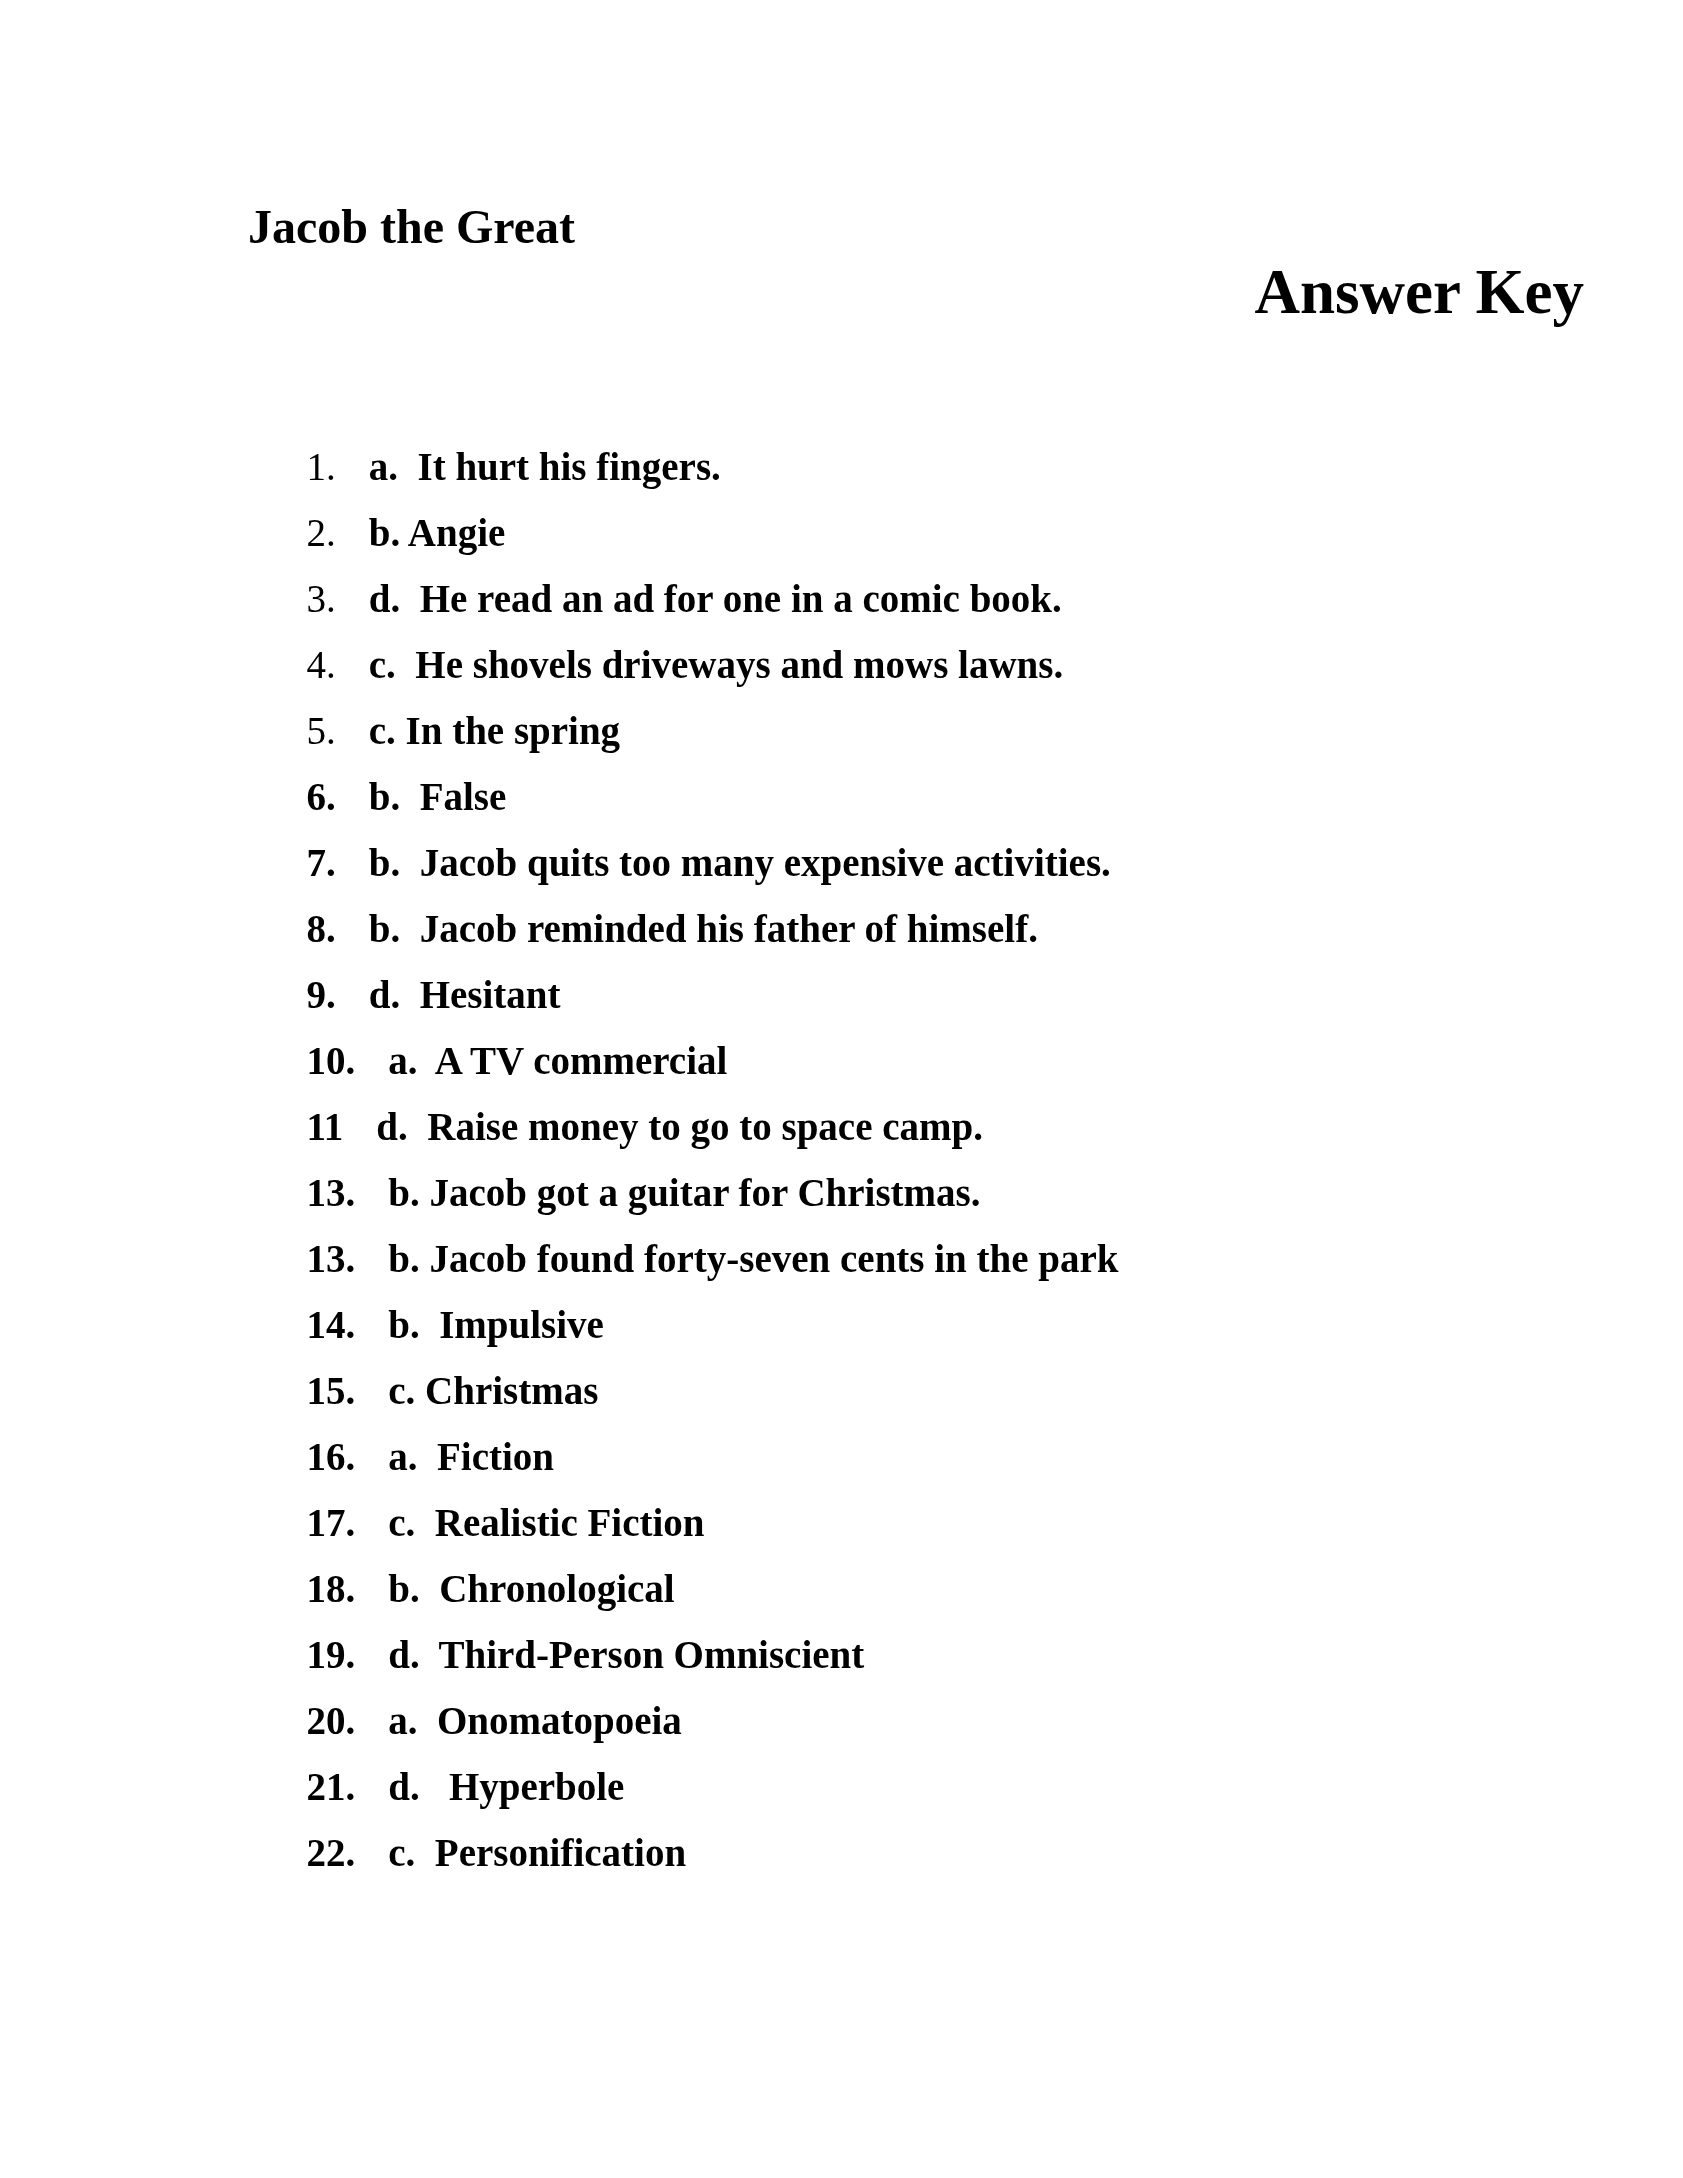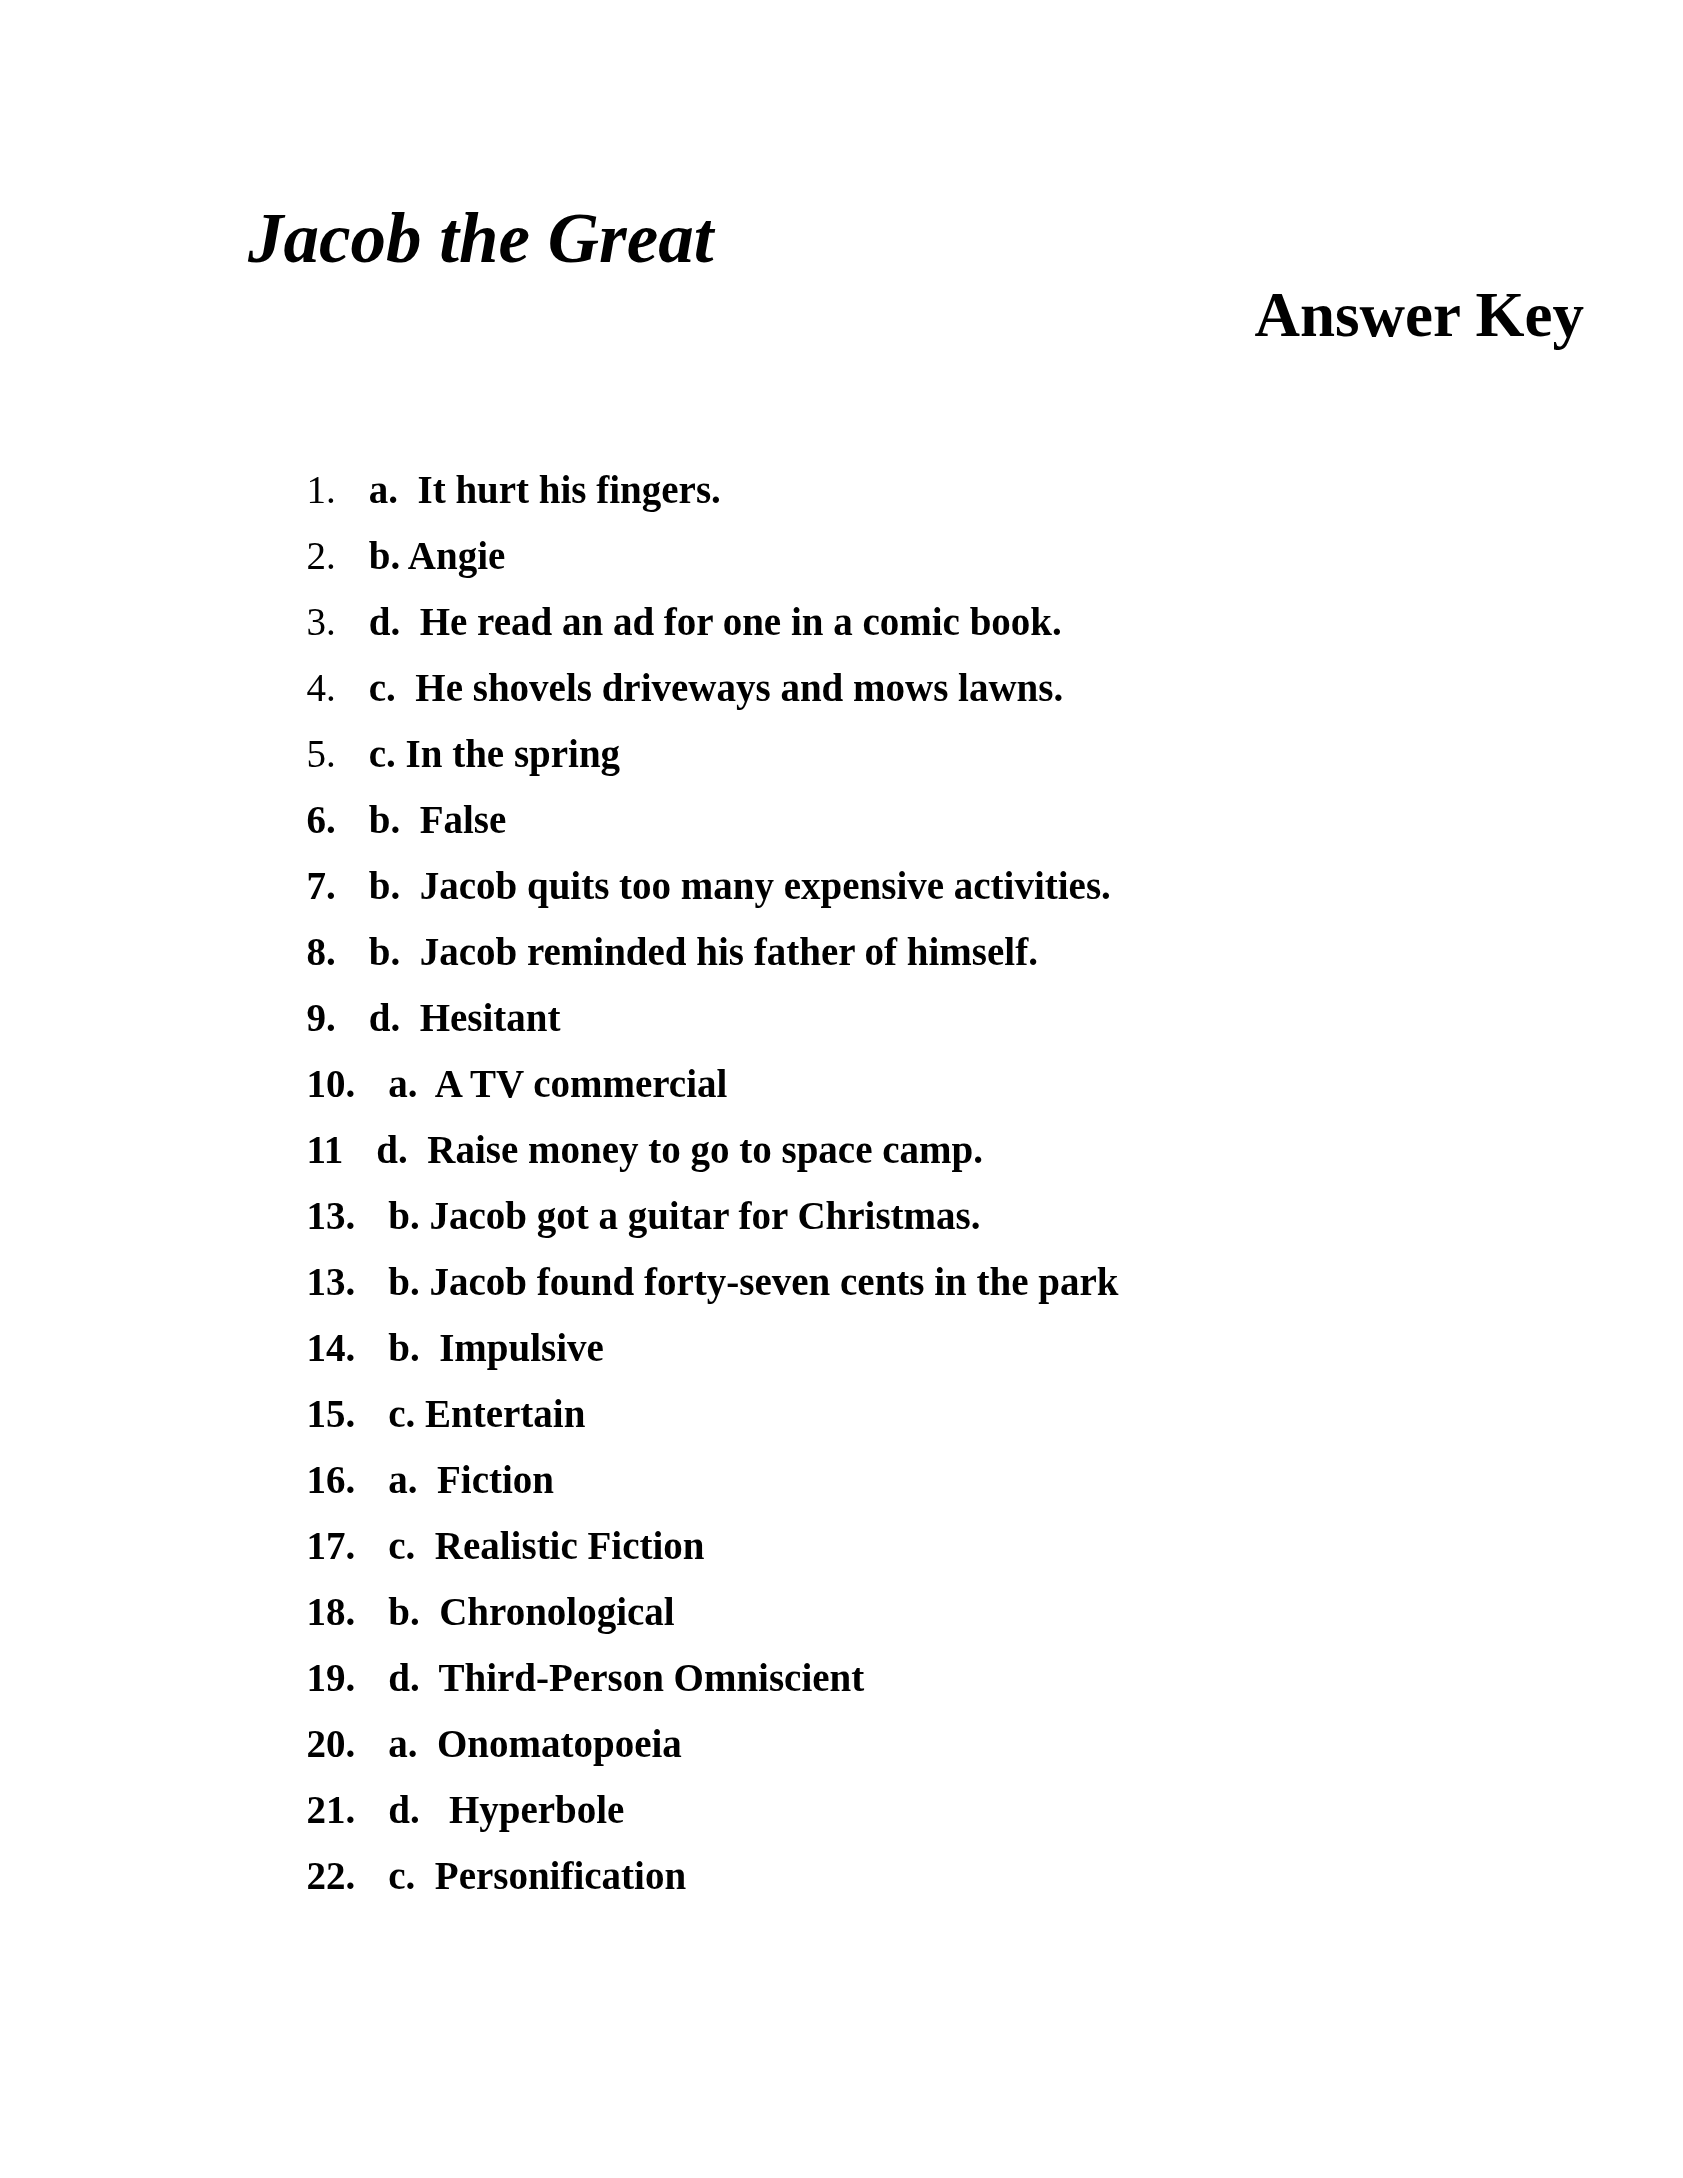--- a/index.html
+++ b/index.html
@@ -13,25 +13,24 @@
     height: 2178px;
     background: #ffffff;
     color: #000000;
     font-family: "Liberation Serif", "DejaVu Serif", serif;
     box-sizing: border-box;
     padding: 203px 99px 0 248px;
     overflow: hidden;
   }
   h1.doc-title {
     margin: 0;
-    font-size: 71px;
+    font-size: 48px;
     line-height: 1;
     font-weight: 700;
     letter-spacing: 0;
-    font-style: italic;
   }
   h2.doc-subtitle {
     margin: 10px 0 0 0;
     font-size: 63px;
     line-height: 1;
     font-weight: 700;
     text-align: right;
   }
   ol.answers {
     list-style: none;
@@ -117,21 +116,21 @@
 
     <li>
       <span class="num bold">13.</span><span class="ans">b. Jacob found forty-seven cents in the park</span>
     </li>
 
     <li>
       <span class="num bold">14.</span><span class="ans">b.  Impulsive</span>
     </li>
 
     <li>
-      <span class="num bold">15.</span><span class="ans">c. Entertain</span>
+      <span class="num bold">15.</span><span class="ans">c. Christmas</span>
     </li>
 
     <li>
       <span class="num bold">16.</span><span class="ans">a.  Fiction</span>
     </li>
 
     <li>
       <span class="num bold">17.</span><span class="ans">c.  Realistic Fiction</span>
     </li>
 

